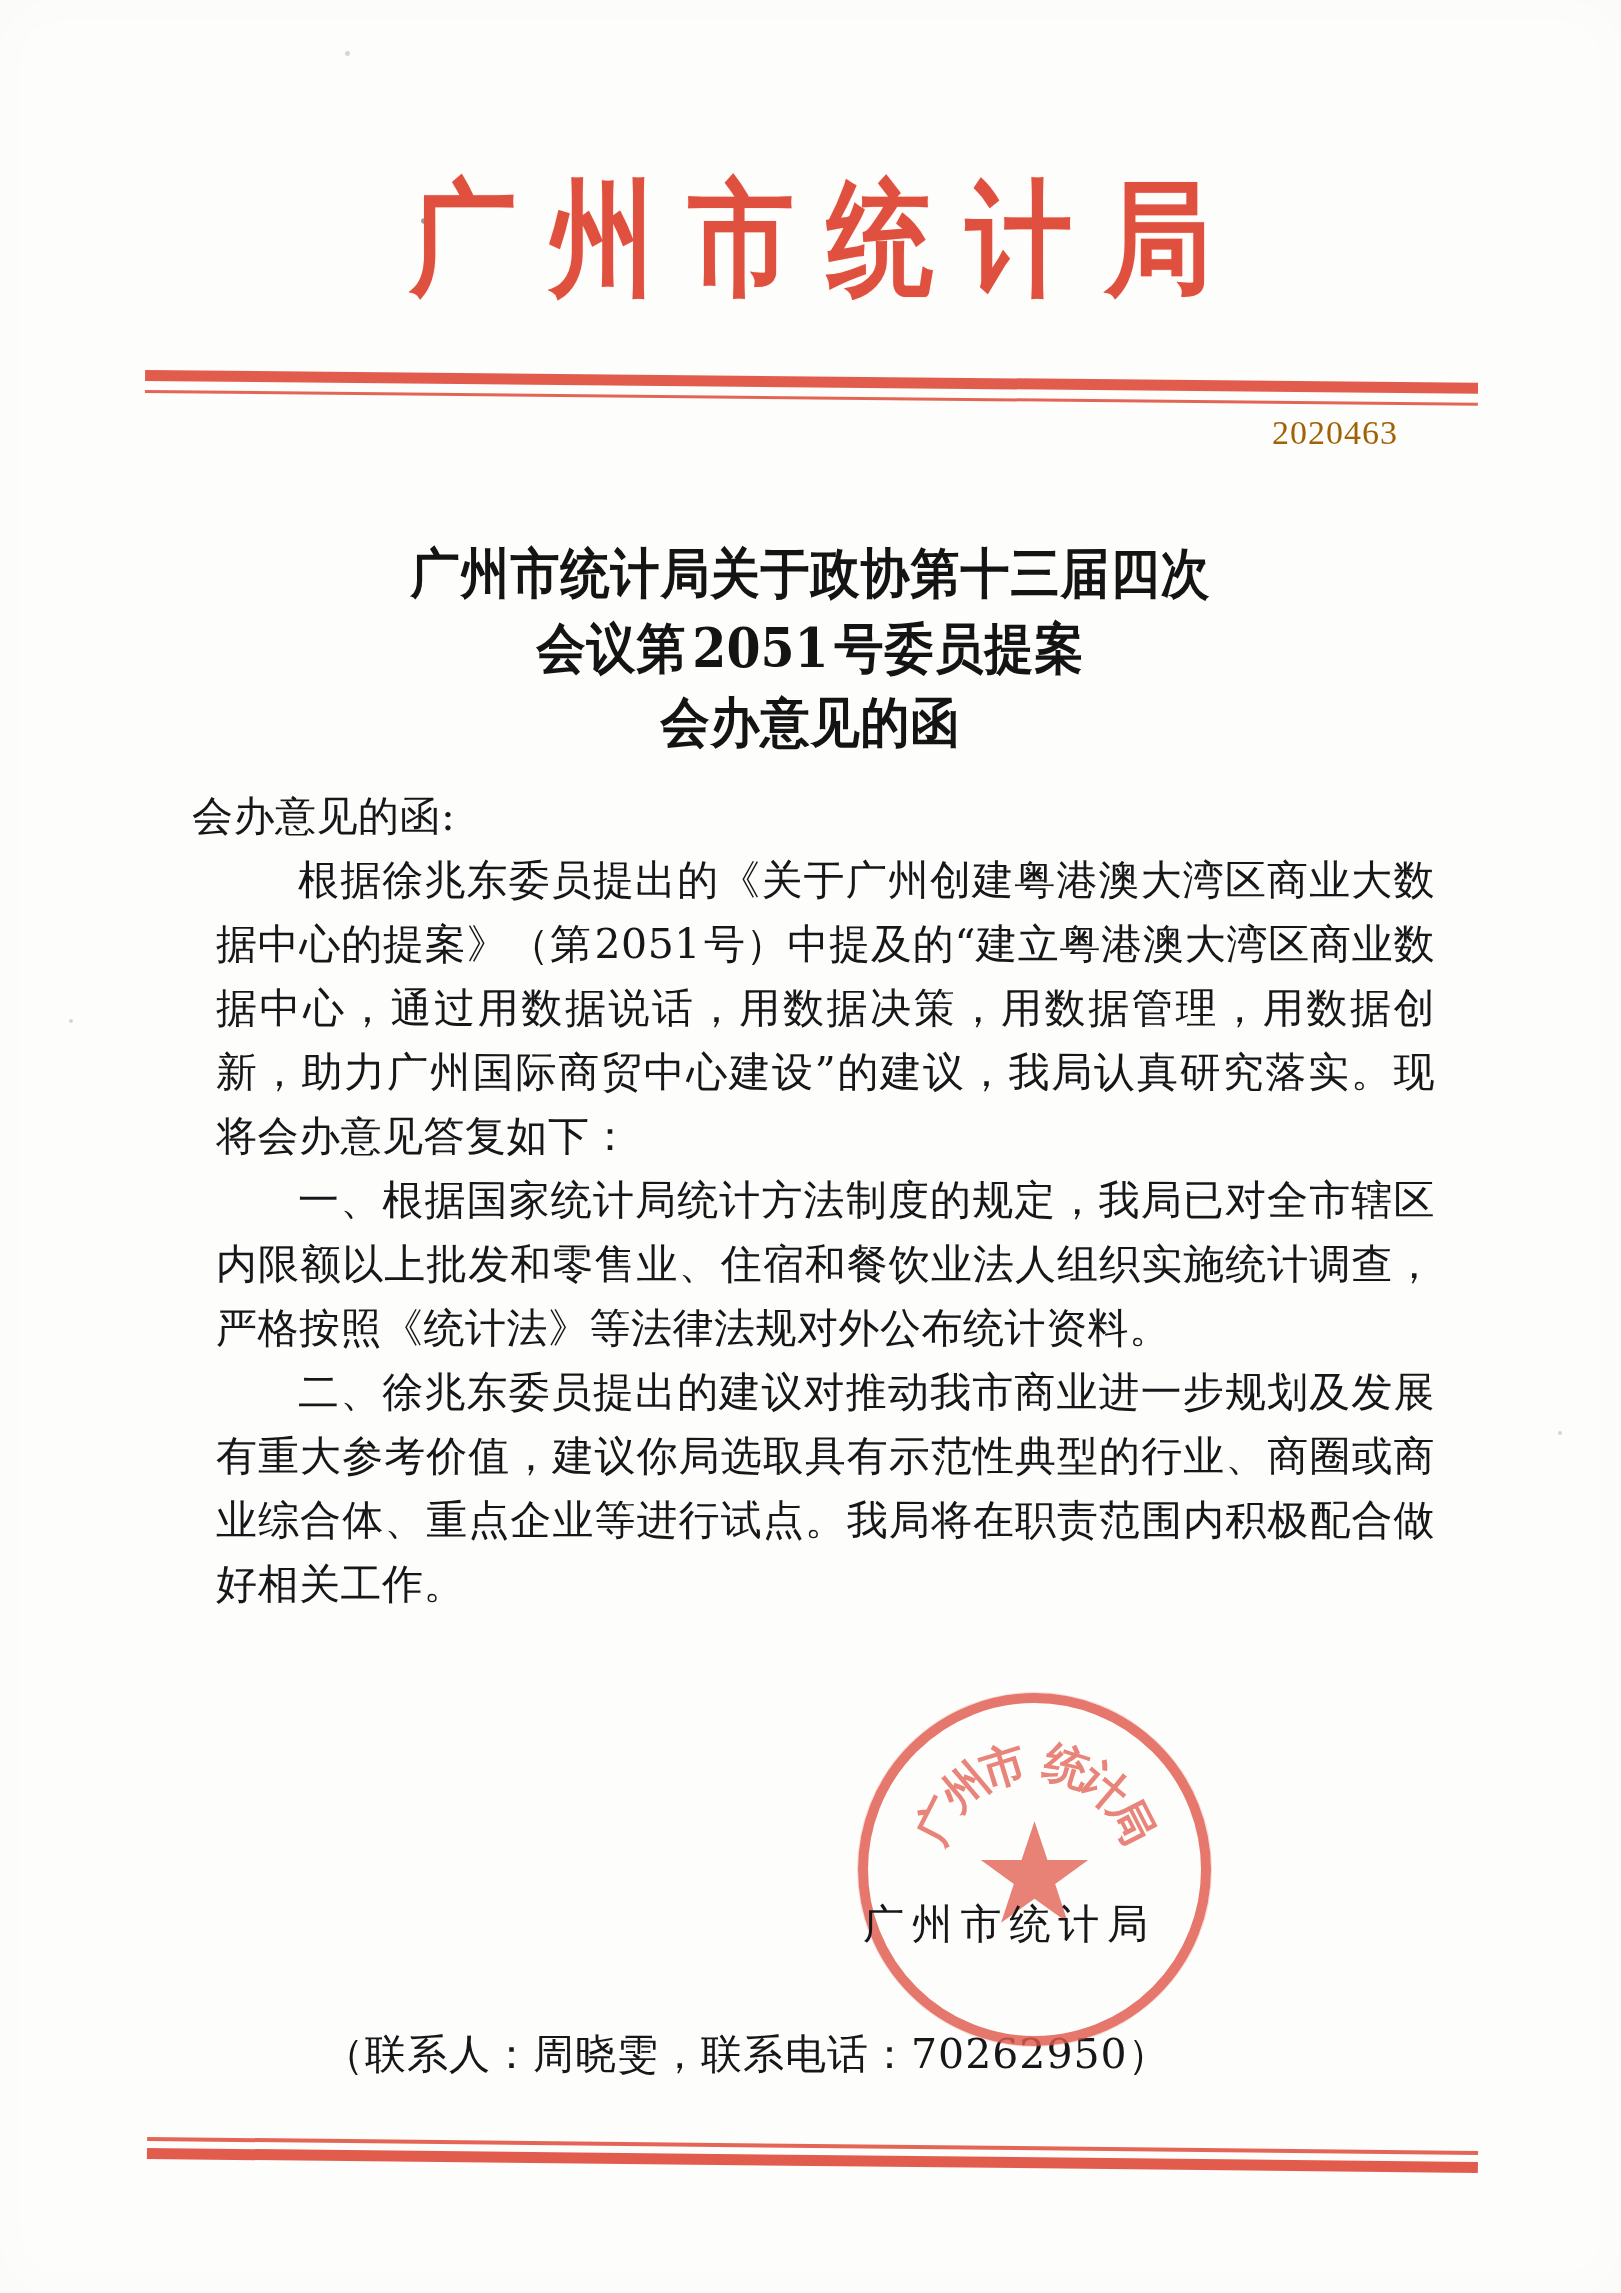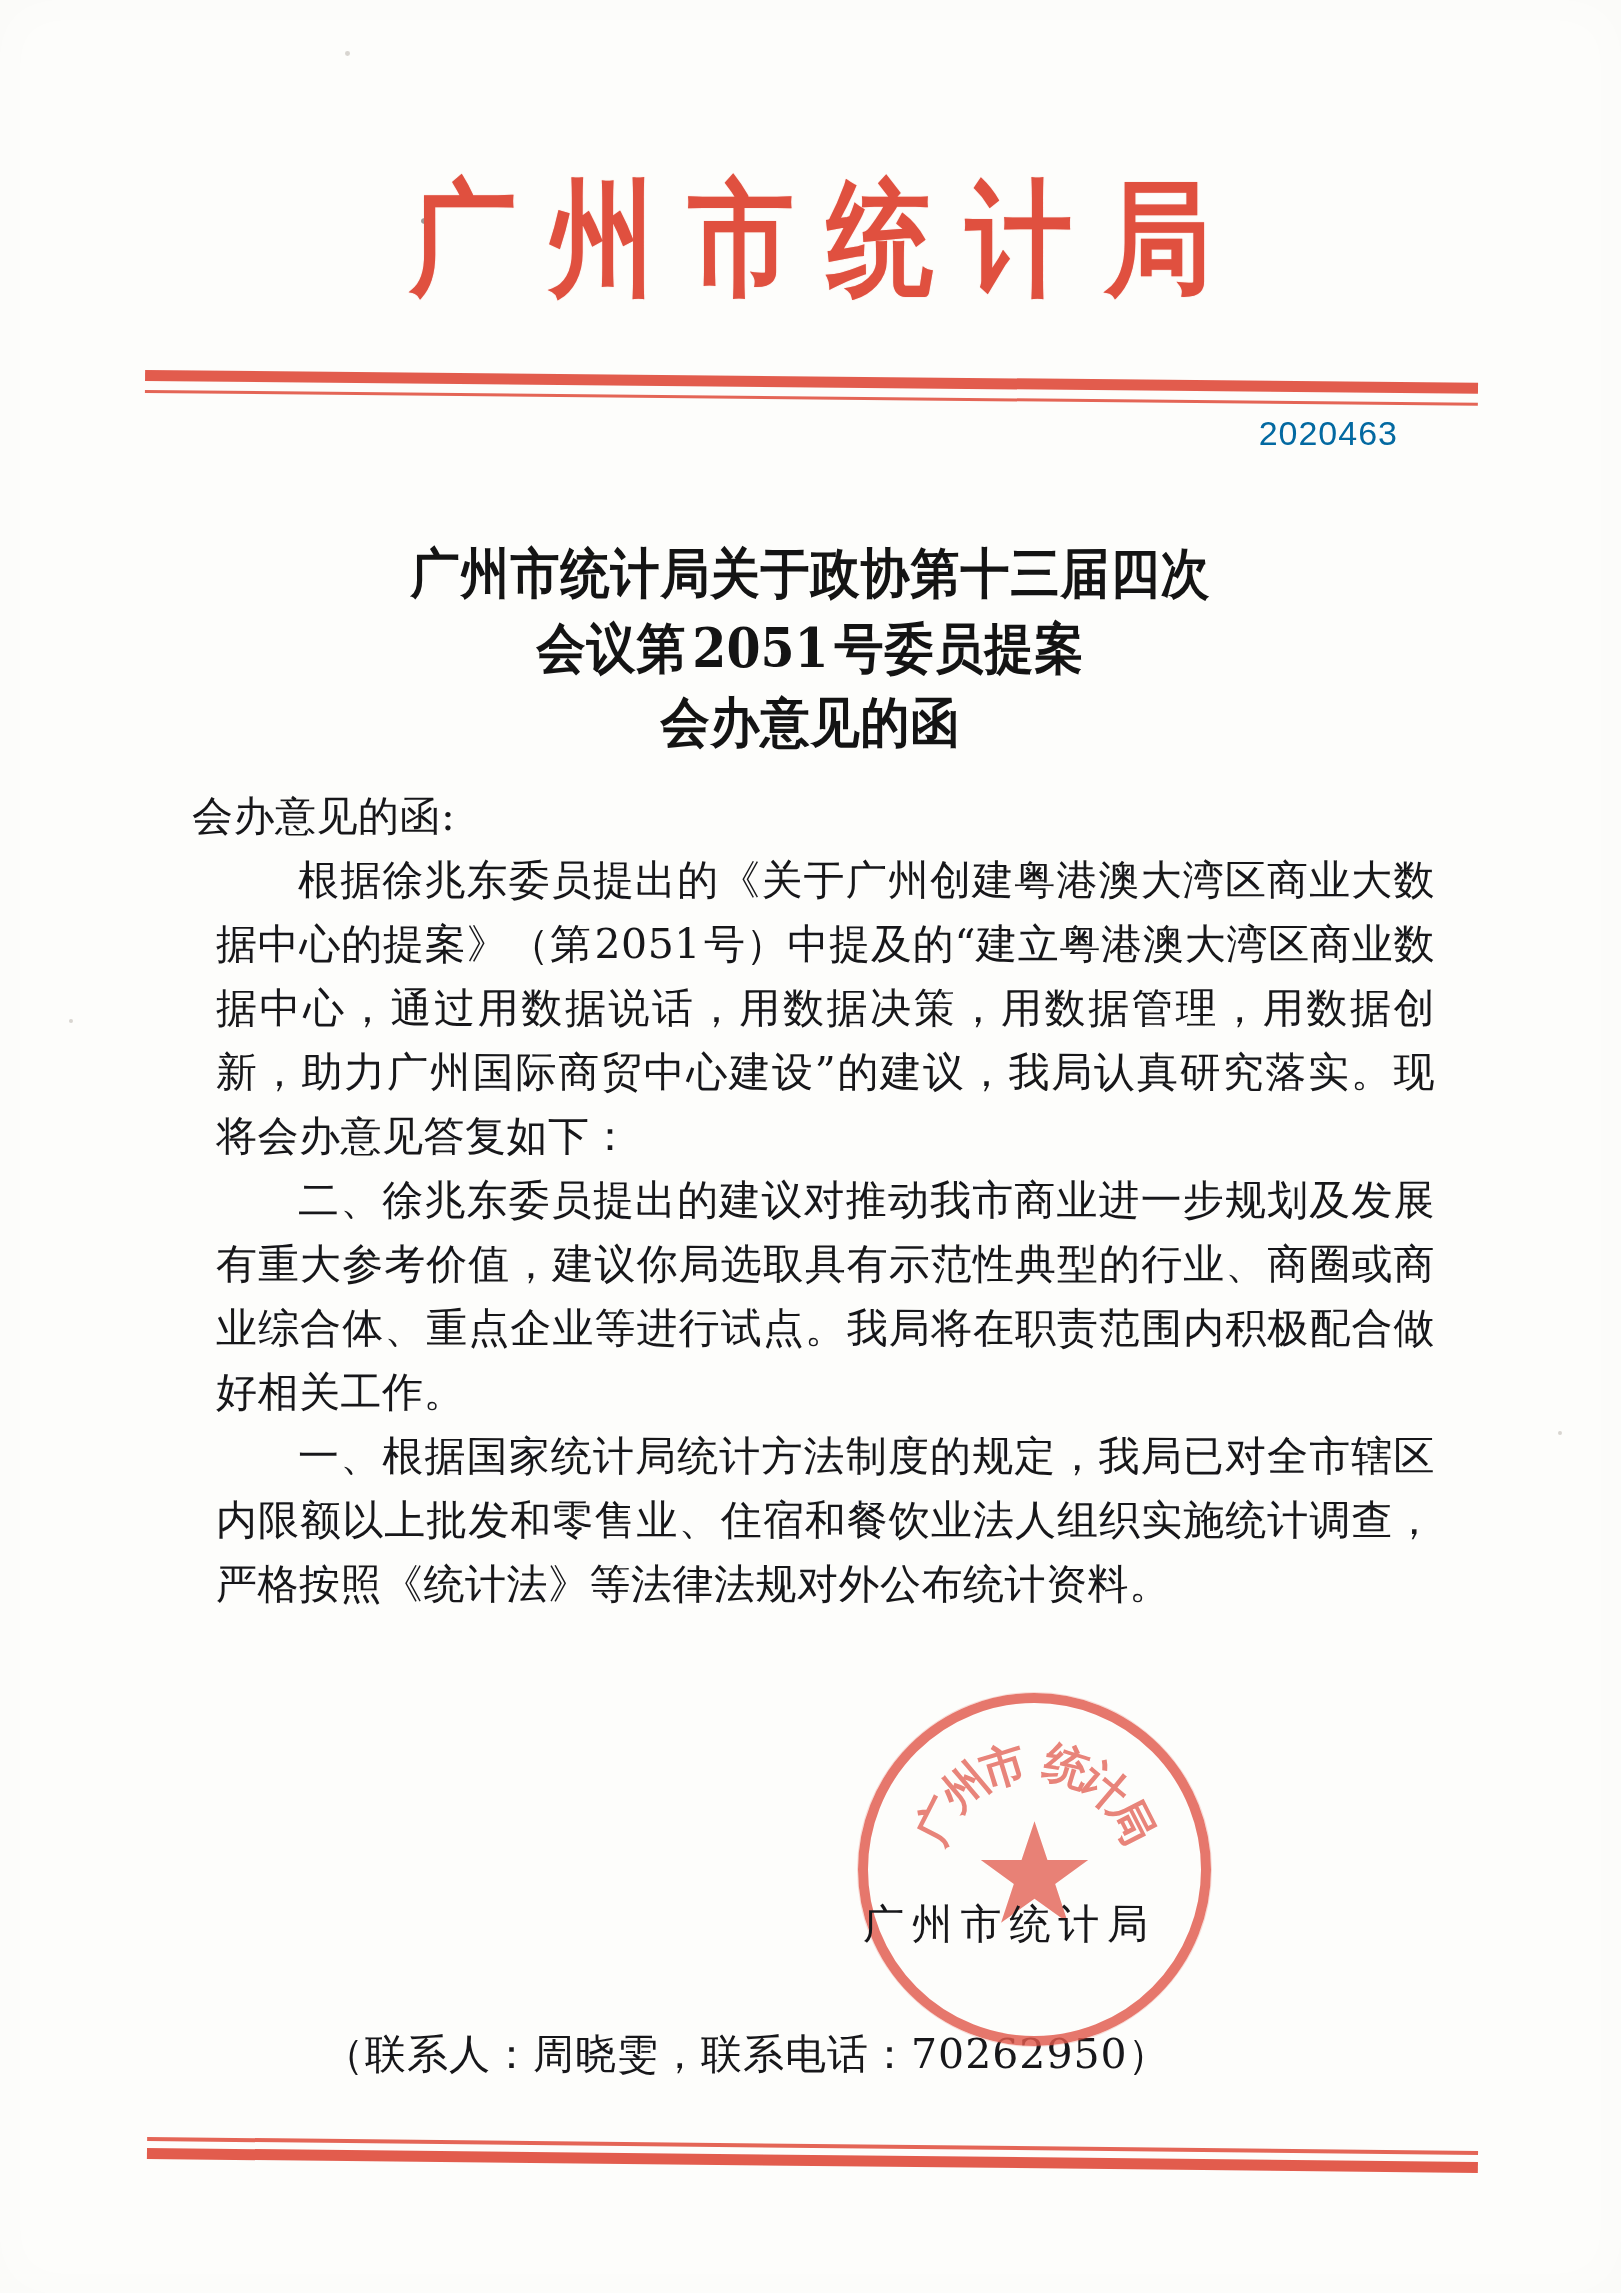--- a/index.html
+++ b/index.html
@@ -75,23 +75,23 @@
     background: #e0503f;
     opacity: .88;
   }
 
   
   #doc-number {
     position: absolute;
     right: 223px;
     top: 414px;
     font-size: 34px;
-    color: #0369a1;
+    color: #a16207;
     letter-spacing: 1px;
-    font-family: Liberation Sans, sans-serif;
+    font-family: Liberation Serif, serif;
   }
 
   
   #title-block {
     position: absolute;
     left: 0;
     top: 537px;
     width: 100%;
     text-align: center;
     color: #141414;
@@ -269,23 +269,23 @@
     <span class="tline"><span>会议第</span><span class="num">2051</span><span>号委员提案</span></span>
     <span class="tline">会办意见的函</span>
   </div>
 
   <div id="body">
 
     <p class="para salutation">会办意见的函:</p>
 
     <p class="para indent"><span>根据徐兆东委员提出的《关于广州创建粤港澳大湾区商业大数据中心的提案》（第</span><span class="lat">2051</span><span>号）中提及的“建立粤港澳大湾区商业数据中心，通过用数据说话，用数据决策，用数据管理，用数据创新，助力广州国际商贸中心建设”的建议，我局认真研究落实。现将会办意见答复如下：</span></p>
 
+    <p class="para indent">一、根据国家统计局统计方法制度的规定，我局已对全市辖区内限额以上批发和零售业、住宿和餐饮业法人组织实施统计调查，严格按照《统计法》等法律法规对外公布统计资料。</p>
+
     <p class="para indent">二、徐兆东委员提出的建议对推动我市商业进一步规划及发展有重大参考价值，建议你局选取具有示范性典型的行业、商圈或商业综合体、重点企业等进行试点。我局将在职责范围内积极配合做好相关工作。</p>
-
-    <p class="para indent">一、根据国家统计局统计方法制度的规定，我局已对全市辖区内限额以上批发和零售业、住宿和餐饮业法人组织实施统计调查，严格按照《统计法》等法律法规对外公布统计资料。</p>
   </div>
 
   <div id="seal">
     <div id="seal-star"></div>
 
     <div class="seal-char" style="transform:rotate(-63deg);">
         <span>广</span>
       </div>
     <div class="seal-char" style="transform:rotate(-40deg);">
         <span>州</span>

